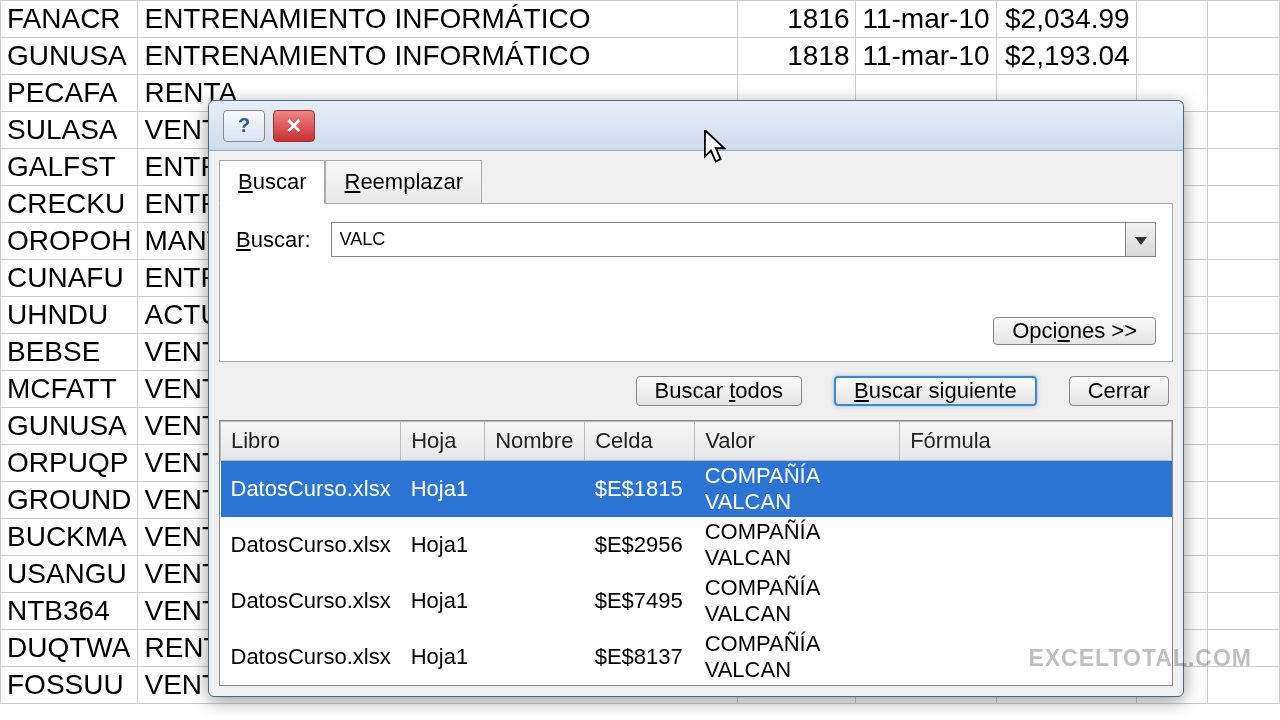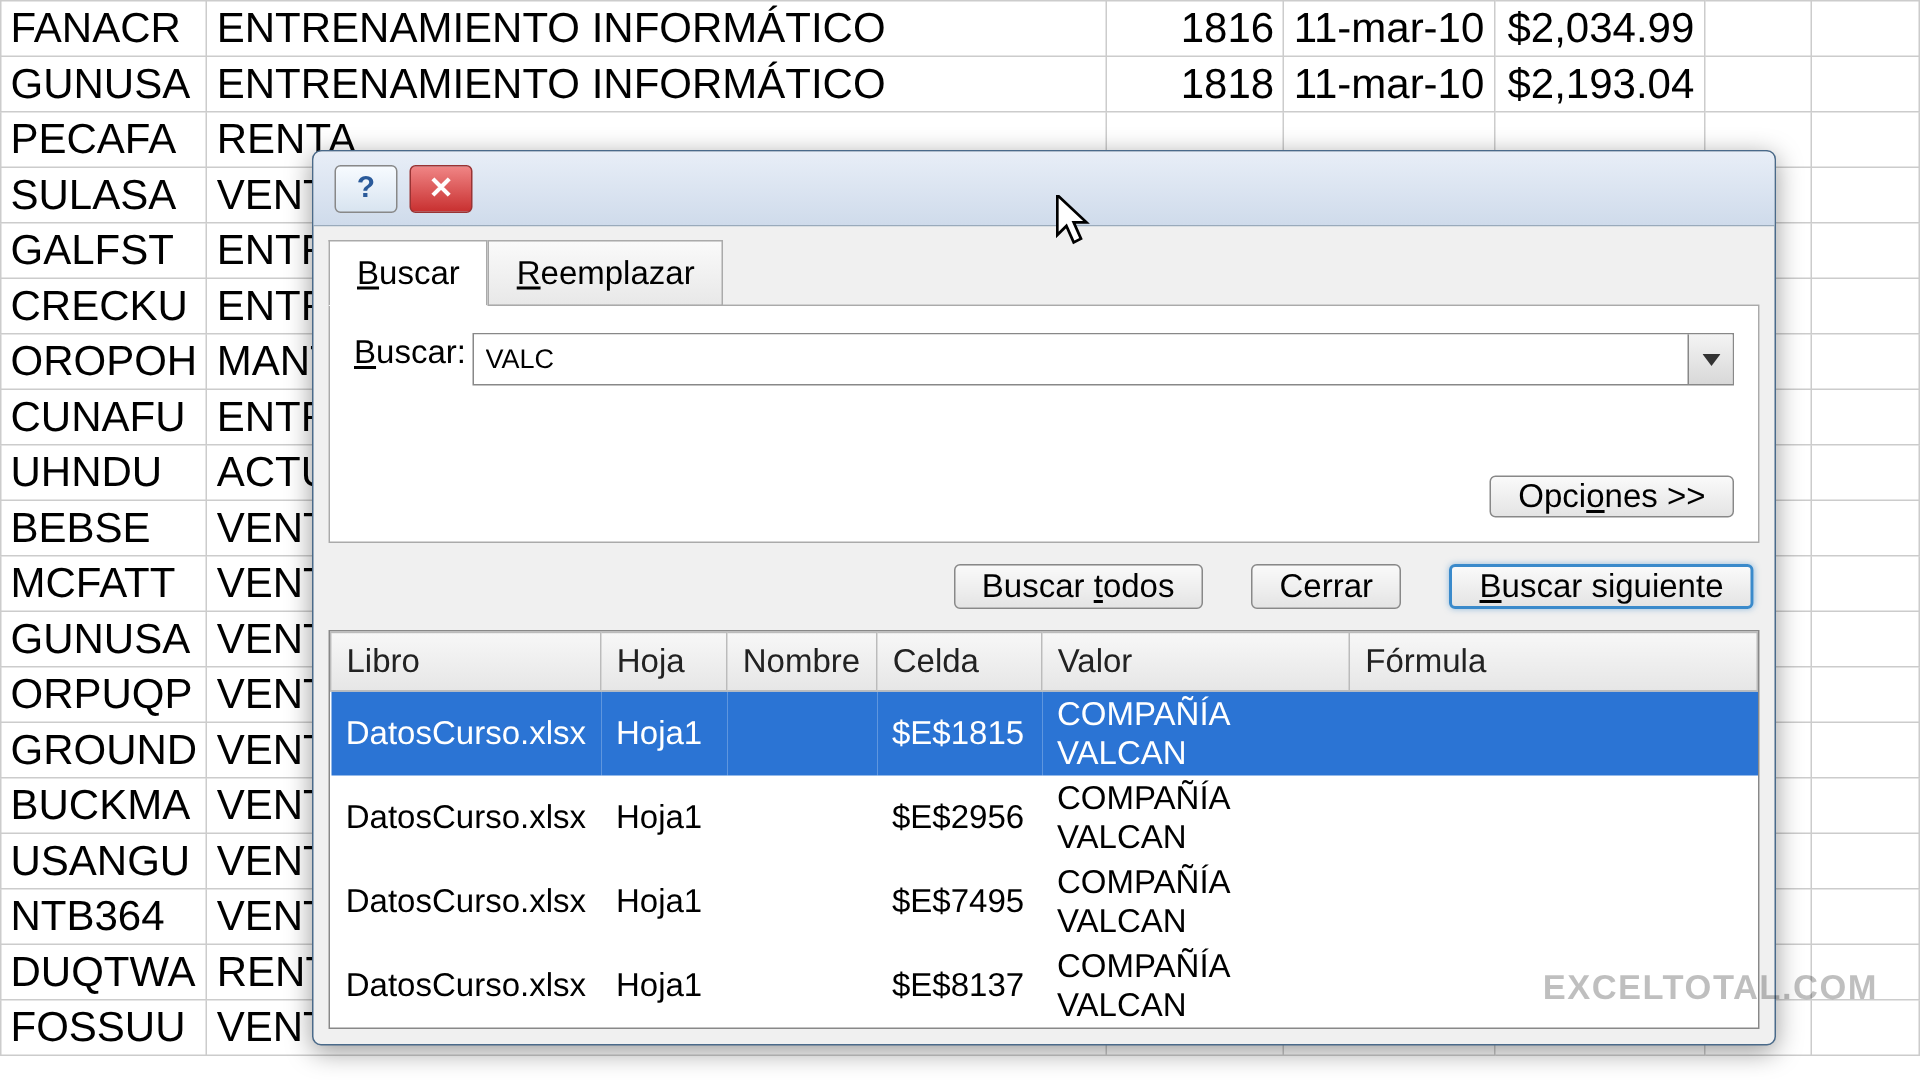--- a/index.html
+++ b/index.html
@@ -108,22 +108,22 @@
     z-index: 2;
   }
   .tab .ul { text-decoration: underline; }
   .panel {
     border: 1px solid #aaa;
     background: #fff;
     padding: 18px 16px 16px 16px;
   }
   .search-row {
     display: flex;
-    align-items: flex-start;
-    gap: 4px;
+    align-items: center;
+    gap: 20px;
   }
   .search-label {
     font-size: 22px;
   }
   .search-label .ul { text-decoration: underline; }
   .combo {
     flex: 1;
     display: flex;
     border: 1px solid #888;
   }
@@ -436,24 +436,24 @@
         <button class="btn">
           Opci<span class="ul">o</span>nes &gt;&gt;
         </button>
       </div>
     </div>
 
     <div class="button-row">
       <button class="btn">
         Buscar <span class="ul">t</span>odos
       </button>
-      <button class="btn">Cerrar</button>
       <button class="btn default">
         <span class="ul">B</span>uscar siguiente
       </button>
+      <button class="btn">Cerrar</button>
     </div>
 
     <div class="results">
       <table>
         <thead>
           <tr>
             <td style="width:170px">Libro</td>
             <td style="width:84px">Hoja</td>
             <td style="width:100px">Nombre</td>
             <td style="width:110px">Celda</td>

